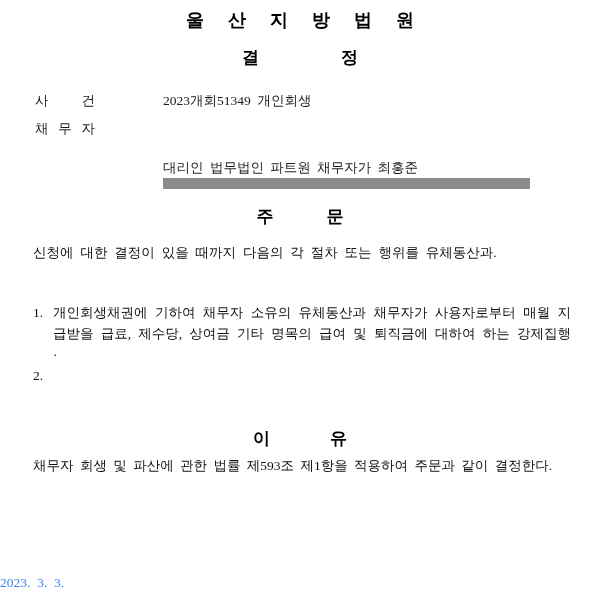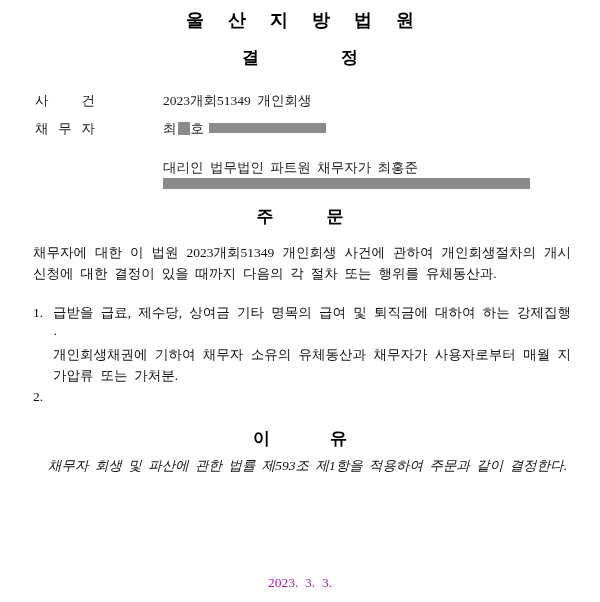--- a/index.html
+++ b/index.html
@@ -44,24 +44,24 @@
   .redact-char { display: inline-block; width: 12px; height: 13px; vertical-align: -2px; margin: 0 1px; }
   .redact-name { display: inline-block; width: 117px; height: 10px; vertical-align: 0px; margin-left: 5px; }
   .redact-wide { display: block; width: 367px; height: 11px; }
   
   .body-text { position: absolute; font-size: 13.5px; color: #111; word-spacing: 3.5px; }
   .order-paragraph { top: 243px; left: 33px; width: 538px; line-height: 20.5px; }
   .order-list { top: 302px; left: 33px; width: 538px; line-height: 21px; }
   .jl { text-align: justify; text-align-last: justify; }
   .list-item { position: relative; padding-left: 20px; }
   .item-num { position: absolute; left: 0; top: 0; }
-  .reason-text { top: 456px; left: 48px; width: 538px; line-height: 20px; word-spacing: 3px; font-style: italic; }
+  .reason-text { top: 456px; left: 33px; width: 538px; line-height: 20px; word-spacing: 3px; }
   .date-line {
     position: absolute; top: 575px; left: 0; width: 100%;
-    text-align: center; font-size: 13.5px; color: #a21caf; white-space: pre-wrap;
+    font-size: 13.5px; color: #3b82f6; white-space: pre-wrap;
   }
 </style>
 </head>
 <body>
 
 <div class="page">
 
   <div class="court-title">
     <span class="spread">울산지방법원</span>
   </div>
@@ -78,45 +78,42 @@
     </span>
     <span class="field-value">2023개회51349  개인회생</span>
   </div>
 
   <div class="case-row row-debtor">
     <span class="field-label">
       <span>채</span>
       <span>무</span>
       <span>자</span>
     </span>
-    <span class="field-value"><span>최</span><span class="redact redact-char" style="background: rgb(138, 138, 138);"></span><span>호</span><span class="redact redact-name" style="background: rgb(138, 138, 138);"></span></span>
   </div>
 
   <div class="case-row row-redactbar">
     <span class="redact redact-wide" style="background: rgb(138, 138, 138);"></span>
   </div>
 
   <div class="case-row row-representative">대리인 법무법인 파트원 채무자가 최홍준</div>
 
   <div class="big-heading order-heading">
     <span>주</span>
     <span class="h2nd">문</span>
   </div>
 
   <div class="body-text order-paragraph">
-    <div class="jl">채무자에 대한 이 법원 2023개회51349 개인회생 사건에 관하여 개인회생절차의 개시</div>
     <div>신청에 대한 결정이 있을 때까지 다음의 각 절차 또는 행위를 유체동산과.</div>
   </div>
 
   <div class="body-text order-list">
     <div class="list-item">
       <span class="item-num">1.</span>
+      <div class="jl">개인회생채권에 기하여 채무자 소유의 유체동산과 채무자가 사용자로부터 매월 지</div>
       <div class="jl">급받을 급료, 제수당, 상여금 기타 명목의 급여 및 퇴직금에 대하여 하는 강제집행·</div>
-      <div class="jl">개인회생채권에 기하여 채무자 소유의 유체동산과 채무자가 사용자로부터 매월 지</div>
-      <div>가압류 또는 가처분.</div>
     </div>
     <div class="list-item">
       <span class="item-num">2.</span>
     </div>
   </div>
 
   <div class="big-heading reason-heading">
     <span>이</span>
     <span class="h2nd">유</span>
   </div>

